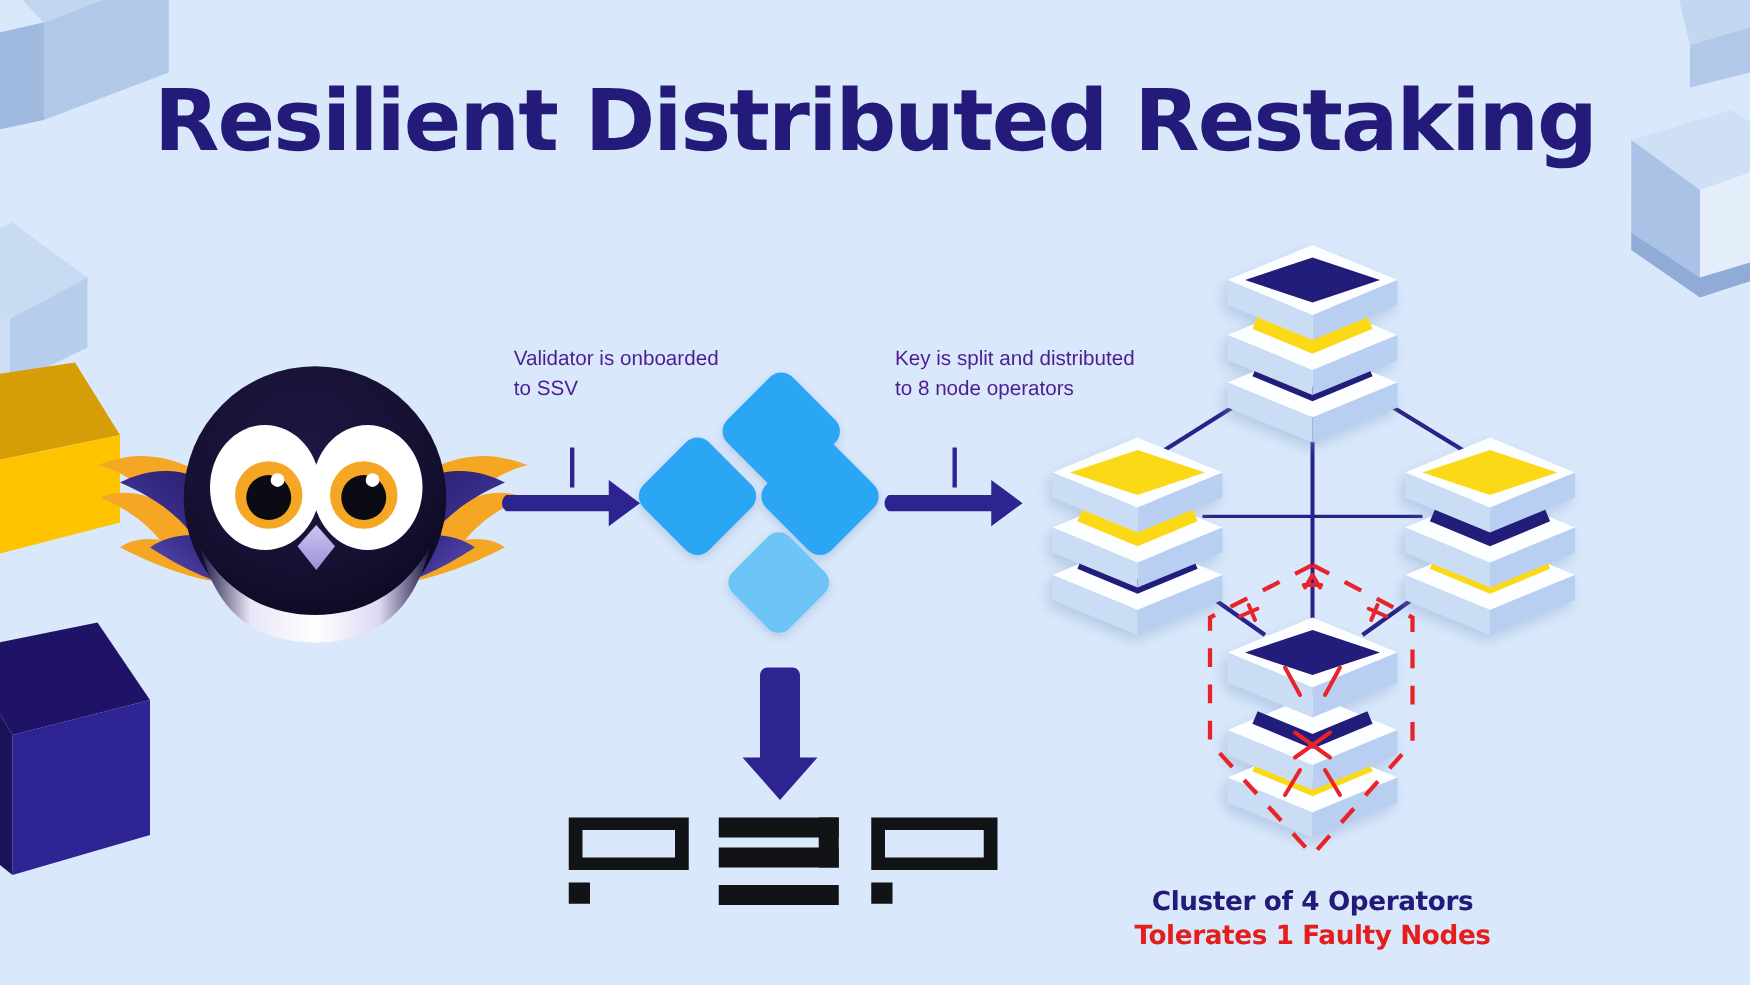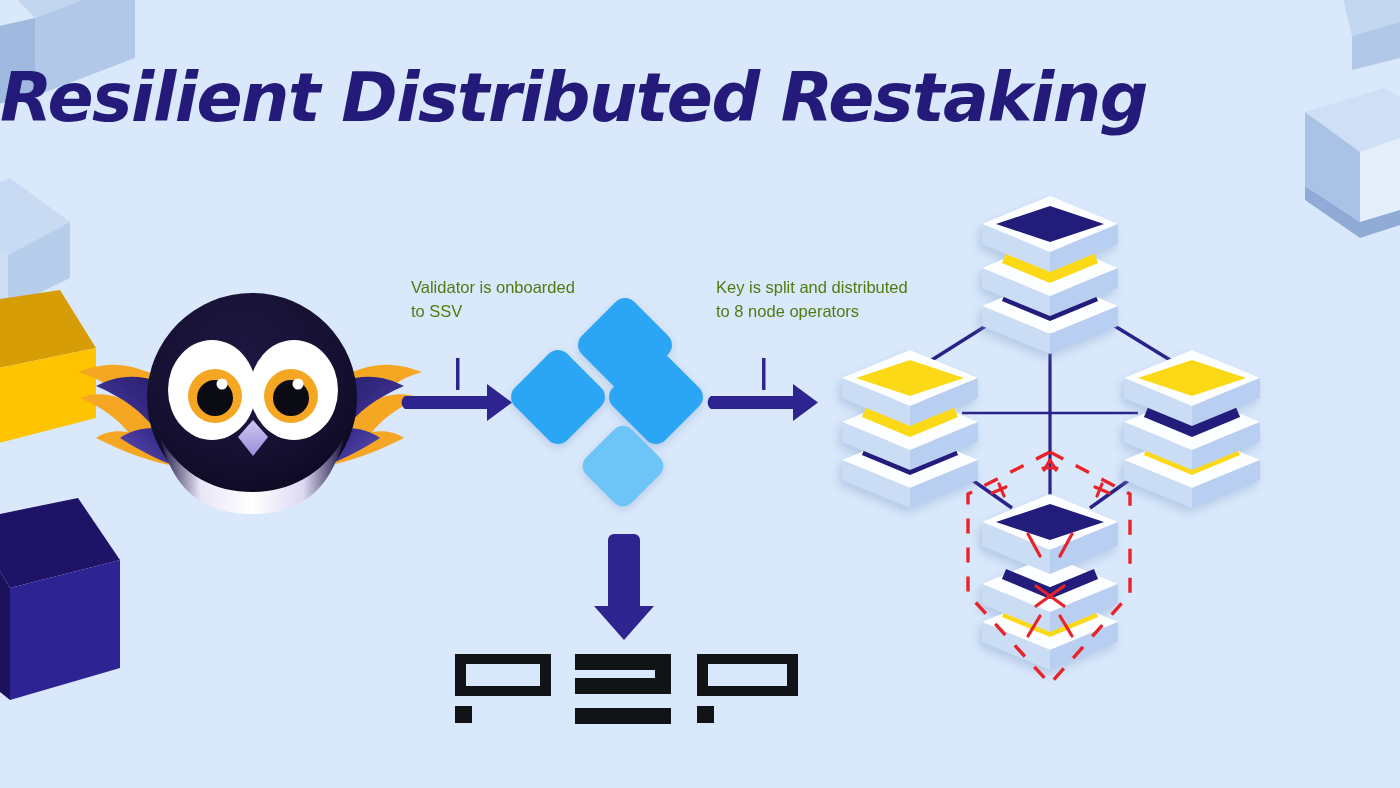--- a/index.html
+++ b/index.html
@@ -23,36 +23,36 @@
   }
   #deco-layer  { z-index: 1; }
   #graph-layer { z-index: 2; }
   #text-layer  { z-index: 3; }
 
   .page-title {
     position: absolute;
     left: 0;
     top: 58px;
     width: 1400px;
+    text-align: center;
     font-family: "DejaVu Sans", sans-serif;
     font-size: 68px;
     font-weight: 700;
     letter-spacing: -1.5px;
     color: #231a7a;
     white-space: nowrap;
-    font-style: italic;
   }
 
   .annotation {
     position: absolute;
     font-family: "Liberation Sans", sans-serif;
     font-size: 16.5px;
     line-height: 23.5px;
     font-weight: 400;
-    color: #4d7c0f;
+    color: #4c1d95;
   }
   #annotation-1 { left: 411px; top: 276px; width: 180px; }
   #annotation-2 { left: 716px; top: 276px; width: 200px; }
 
   .caption-block {
     position: absolute;
     left: 790px;
     top: 708px;
     width: 520px;
     text-align: center;
@@ -335,15 +335,19 @@
   </svg>
 
   <div class="layer" id="text-layer">
 
     <div class="page-title">Resilient Distributed Restaking</div>
 
     <div class="annotation" id="annotation-1">Validator is onboarded to SSV</div>
 
     <div class="annotation" id="annotation-2">Key is split and distributed to 8 node operators</div>
 
+    <div class="caption-block">
+      <div class="caption-primary">Cluster of 4 Operators</div>
+      <div class="caption-secondary">Tolerates 1 Faulty Nodes</div>
+    </div>
   </div>
 
 </div>
 
 </body></html>

